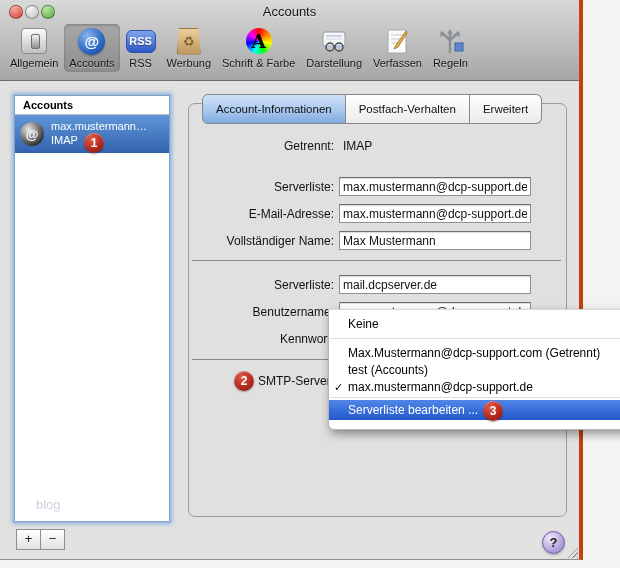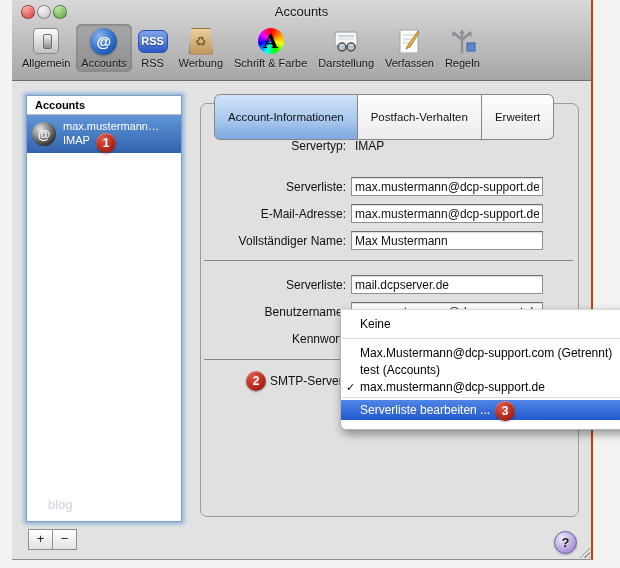--- a/index.html
+++ b/index.html
@@ -4,23 +4,23 @@
 <style>
   html,body{margin:0;padding:0;}
   body{
     width:620px;height:568px;position:relative;overflow:hidden;
     background:#f3f3f1;
     font-family:"Liberation Sans", sans-serif;
     -webkit-font-smoothing:antialiased;
   }
   
   .window{
-    position:absolute;left:12px;top:0;width:579px;height:559px;
+    position:absolute;left:0;top:0;width:579px;height:559px;
     background:#e2e2e2;
-    border-right:2px solid #c2410c;border-bottom:1px solid #8d8d8d;
+    border-right:4px solid #c2410c;border-bottom:1px solid #8d8d8d;
   }
   .chrome{
     position:absolute;left:0;top:0;width:100%;height:80px;
     background:linear-gradient(#d9d9d9,#a6a6a6);
     border-bottom:1px solid #6e6e6e;
   }
   .titlebar{position:absolute;left:0;top:0;width:100%;height:22px;}
   .title{
     position:absolute;left:0;right:0;top:4px;text-align:center;
     font-size:13px;color:#161616;text-shadow:0 1px 0 rgba(255,255,255,.45);
@@ -79,21 +79,21 @@
   .sb-type{position:absolute;left:36px;top:19px;font-size:11px;}
   .watermark{position:absolute;left:36px;top:497px;font-size:13px;color:#9aa6be;opacity:.5;}
   .pm{position:absolute;left:16px;top:529px;display:flex;}
   .pmbtn{width:23px;height:19px;background:linear-gradient(#fff,#e2e2e2);
          border:1px solid #8f8f8f;font-size:13px;line-height:17px;text-align:center;color:#222;cursor:default;}
   .pmbtn+.pmbtn{margin-left:-1px;}
   
   .panel{position:absolute;left:188px;top:103px;width:377px;height:412px;
          background:#e0e0e0;border:1px solid #9c9c9c;border-radius:7px;}
   .tabs{position:absolute;left:202px;top:94px;display:flex;z-index:5;}
-  .tab{height:20px;line-height:20px;padding:12px 13px;font-size:11.5px;color:#111;white-space:nowrap;
+  .tab{height:20px;line-height:20px;padding:4px 13px;font-size:11.5px;color:#111;white-space:nowrap;
        background:linear-gradient(#fefefe,#ebebeb);border:1px solid #878787;border-left:none;cursor:default;}
   .tab:first-child{border-left:1px solid #878787;border-radius:6px 0 0 6px;}
   .tab:last-child{border-radius:0 6px 6px 0;}
   .tab.selected{background:linear-gradient(#d0e2f7 0%,#a9c9ee 55%,#7fa9e0 100%);}
   
   .flabel{position:absolute;left:140px;width:194px;text-align:right;font-size:12px;color:#111;white-space:nowrap;}
   .fvalue{position:absolute;font-size:12px;color:#111;}
   .finput{position:absolute;left:339px;width:192px;height:19px;box-sizing:border-box;
           border:1px solid #8f8f8f;border-top-color:#6d6d6d;background:#fff;
           font-family:"Liberation Sans",sans-serif;font-size:12px;color:#111;padding:0 3px;
@@ -223,21 +223,21 @@
     <div class="pmbtn">−</div>
   </div>
 
   <div class="panel"></div>
   <div class="tabs">
     <div class="tab selected">Account-Informationen</div>
     <div class="tab">Postfach-Verhalten</div>
     <div class="tab">Erweitert</div>
   </div>
 
-  <div class="flabel" style="top:139px">Servertyp:</div>
+  <div class="flabel" style="top:139px">Getrennt:</div>
   <div class="fvalue" style="left:343px;top:139px">IMAP</div>
 
   <div class="flabel" style="top:180px">Serverliste:</div>
   <input class="finput" style="top: 177px;" value="max.mustermann@dcp-support.de">
 
   <div class="flabel" style="top:207px">E-Mail-Adresse:</div>
   <input class="finput" style="top: 204px;" value="max.mustermann@dcp-support.de">
 
   <div class="flabel" style="top:234px">Vollständiger Name:</div>
   <input class="finput" style="top: 231px;" value="Max Mustermann">

